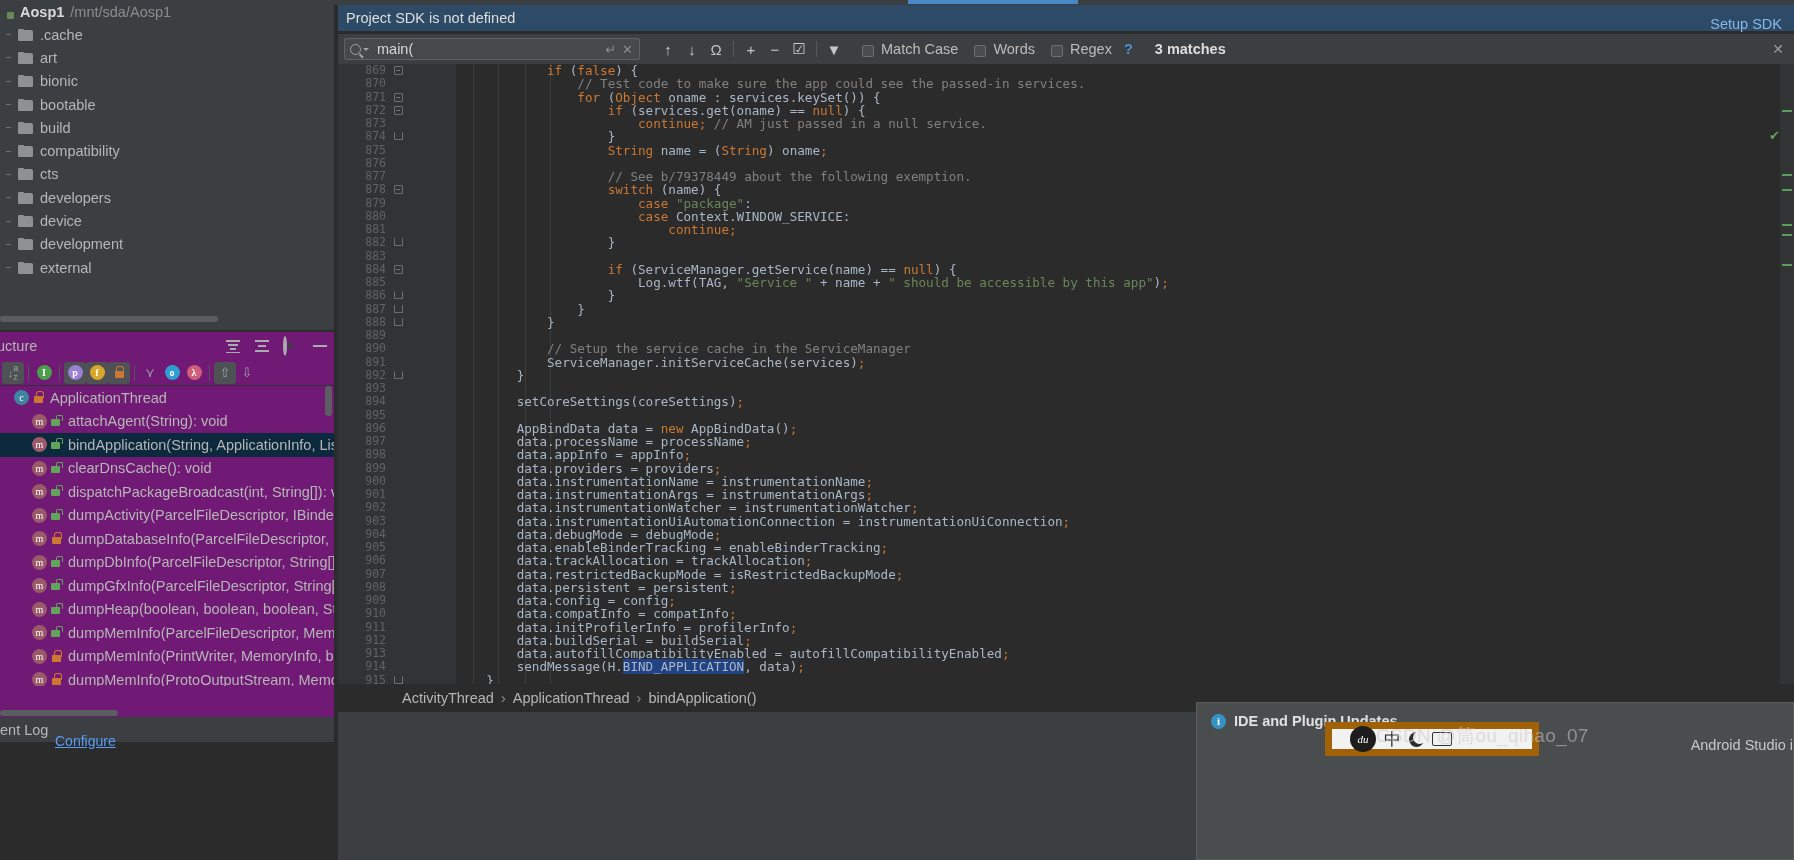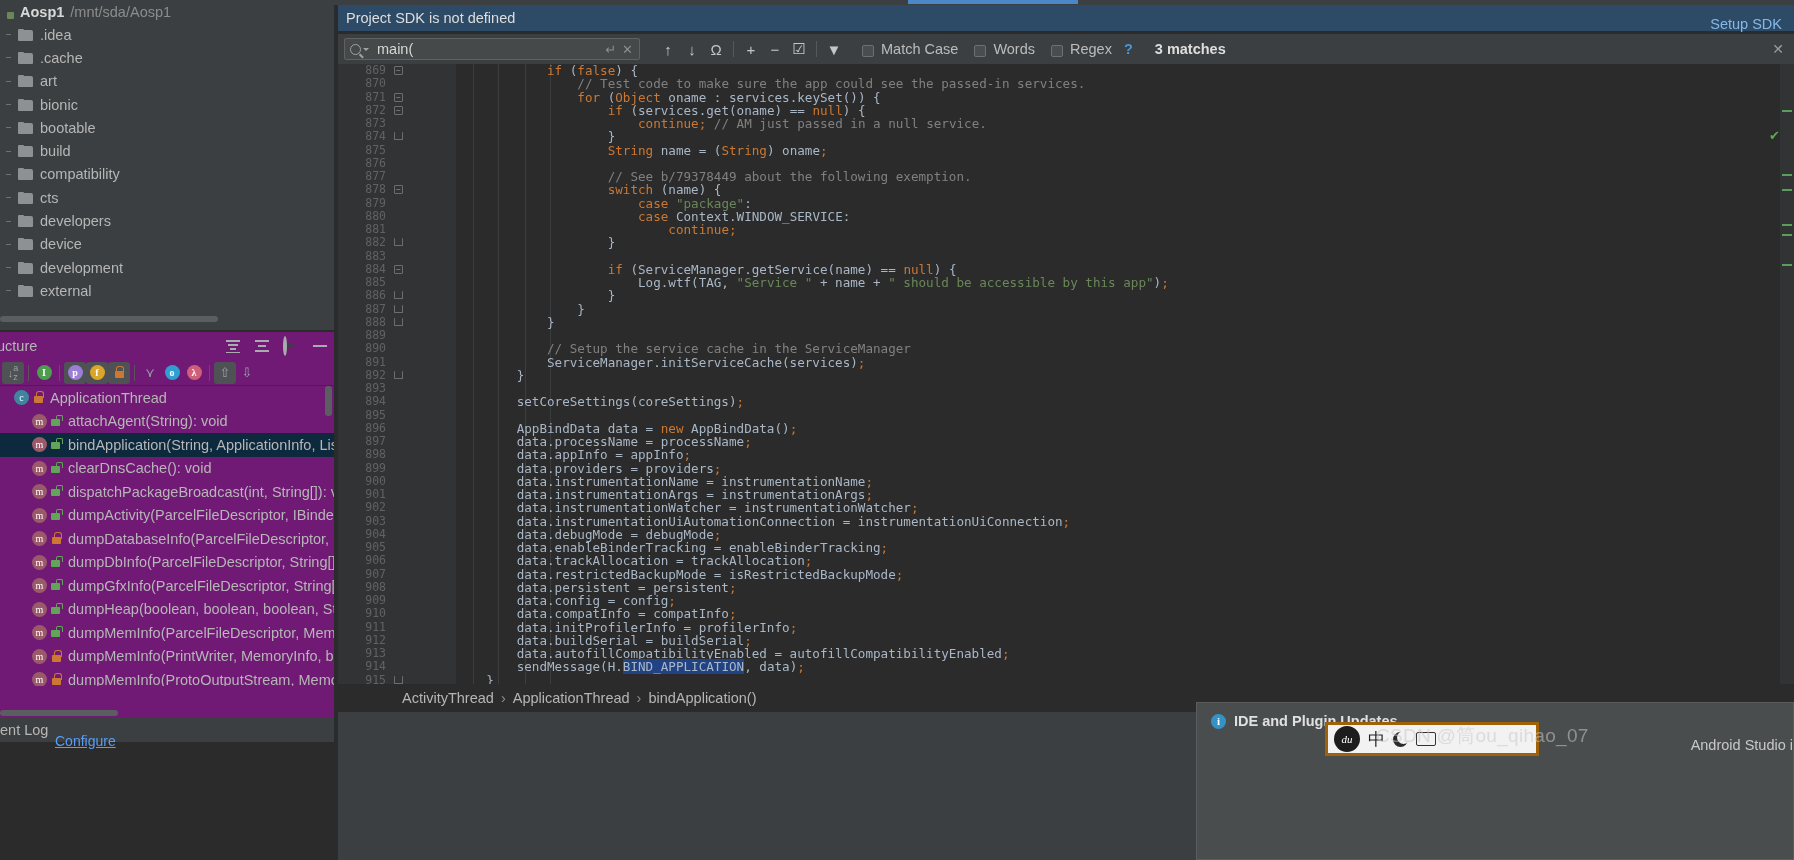--- a/index.html
+++ b/index.html
@@ -275,22 +275,22 @@
   .info-ico {
     width: 15px; height: 15px; border-radius: 50%; background:#3592c4; color:#fff;
     font-size: 11px; font-weight:bold; display:flex; align-items:center; justify-content:center;
     font-family:"Liberation Serif", serif;
   }
   .notif-body { padding: 8px 0 0 14px; color:#c8c8c8; font-size: 14.5px; text-align: right; }
 
   
   .ime {
     position: absolute; left: 1325px; top: 722px; width: 214px; height: 34px;
-    background: #f2f2f2; border: 3px solid #a16207; display:flex; align-items:center;
-    padding-left: 6px; gap: 8px;
+    background: #f2f2f2; border: 7px solid #a16207; display:flex; align-items:center;
+    padding-left: 18px; gap: 8px;
   }
   .ime-logo {
     width: 26px; height: 26px; border-radius: 50%; background: #1d1d1d; color:#fff;
     display:flex;align-items:center;justify-content:center; font-size: 11px;
     font-style: italic; font-family:"Liberation Serif", serif;
   }
   .ime-zh { font-size: 17px; color: #222; }
   .ime-moon { width:15px;height:15px;border-radius:50%;background:#2b2b2b; position:relative;}
   .ime-moon::after{content:"";position:absolute;left:4px;top:-1px;width:13px;height:13px;
     border-radius:50%;background:#f2f2f2;}
@@ -306,25 +306,20 @@
 
 <div id="root">
 
   <div class="project-panel">
     <div class="proj-root">
       <span class="dot"></span>
       <span class="name">Aosp1</span>
       <span class="path">/mnt/sda/Aosp1</span>
     </div>
     <div id="proj-list">
-        <div class="proj-item">
-          <span class="tree-dash"></span>
-          <span class="folder-ico"></span>
-          <span>.idea</span>
-        </div>
         <div class="proj-item">
           <span class="tree-dash"></span>
           <span class="folder-ico"></span>
           <span>.cache</span>
         </div>
         <div class="proj-item">
           <span class="tree-dash"></span>
           <span class="folder-ico"></span>
           <span>art</span>
         </div>

